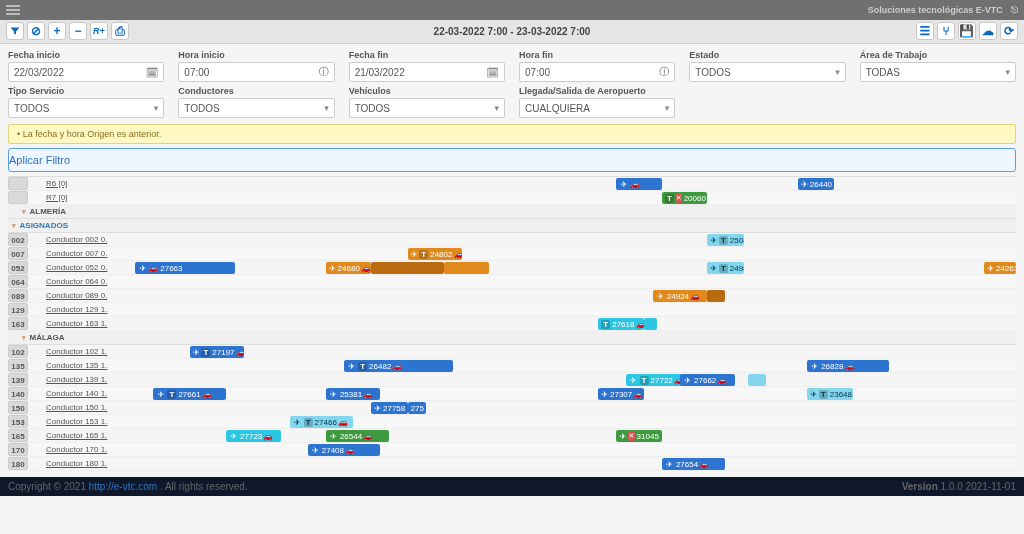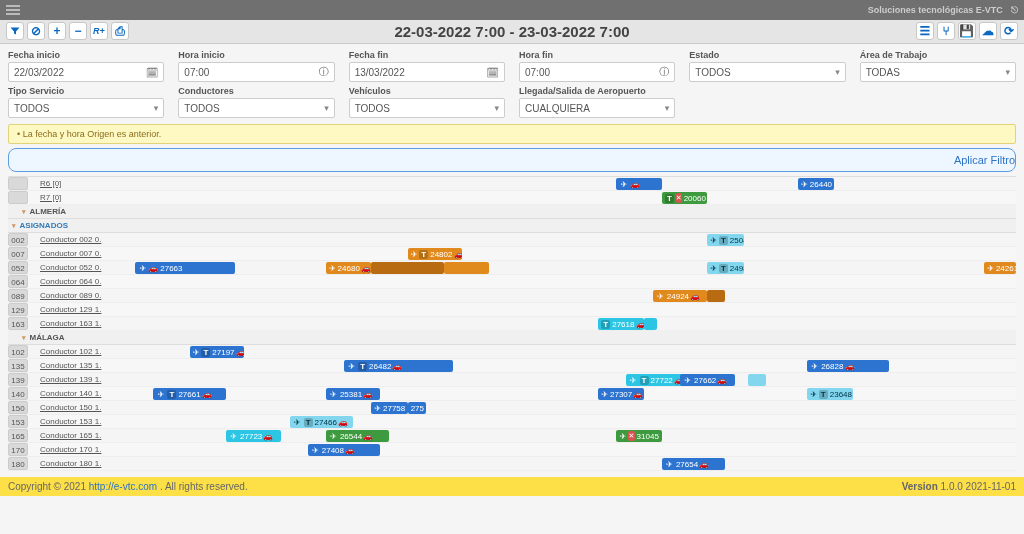--- a/index.html
+++ b/index.html
@@ -6,60 +6,60 @@
   body { background:#f5f5f5; font-size:10px; color:#333; }
 
   
   .topbar { background:#707070; color:#ddd; height:20px; display:flex; align-items:center; justify-content:space-between; padding:0 6px; }
   .topbar .hamburger { width:14px; display:flex; flex-direction:column; gap:2px; }
   .topbar .hamburger div { height:2px; background:#bbb; }
   .topbar .brand { font-size:9px; font-weight:bold; color:#ccc; display:flex; gap:8px; align-items:center;}
 
   
   .titlebar { background:#e5e5e5; height:24px; display:flex; align-items:center; justify-content:center; border-bottom:1px solid #ccc; position:relative; }
-  .titlebar .title { font-size:15px; font-weight:bold; color:#444; }
+  .titlebar .title { font-size:10px; font-weight:bold; color:#444; }
   .tool-left, .tool-right { position:absolute; top:2px; display:flex; gap:3px; align-items:center; }
   .tool-left { left:6px; }
   .tool-right { right:6px; }
   .tool-btn { width:18px; height:18px; border-radius:3px; display:flex; align-items:center; justify-content:center; color:#0b68c0; font-weight:bold; font-size:12px; border:1px solid #c7c7c7; background:#fff; cursor:pointer; }
   .tool-btn svg { width:12px; height:12px; }
 
   
   .filters { padding:6px 8px 2px; display:grid; grid-template-columns:repeat(6,1fr); gap:4px 14px; }
   .field label { display:block; font-size:9px; font-weight:bold; color:#555; margin-bottom:2px; }
   .field .inp { height:20px; border:1px solid #ccc; background:#fff; border-radius:2px; display:flex; align-items:center; padding:0 5px; font-size:10px; color:#555; }
   .field .inp.sel::after { content:"▾"; margin-left:auto; color:#888; font-size:9px; }
   .field .inp.date::after { content:"🗓"; margin-left:auto; color:#555; font-size:10px; }
   .field .inp.info::after { content:"ⓘ"; margin-left:auto; color:#555; font-size:10px; }
 
   .alert { margin:4px 8px; border:1px solid #e3d27a; background:#fef9c3; color:#8a6d1e; padding:4px 8px; border-radius:2px; font-size:9px; }
-  .apply { margin:4px 8px; border:1px solid #5a9de0; color:#2d74c4; background:#eef6ff; text-align:right; padding:5px 0; border-radius:8px; font-size:11px; cursor:pointer; }
+  .apply { margin:4px 8px; border:1px solid #5a9de0; color:#2d74c4; background:#eef6ff; text-align:left; padding:5px 0; border-radius:3px; font-size:11px; cursor:pointer; }
 
   
   .gantt { margin:2px 8px 0; border-top:1px solid #ddd; overflow:hidden; }
   .row { height:14px; display:flex; align-items:center; border-bottom:1px solid #eee; position:relative; }
   .row.alt { background:#f7f7f7; }
-  .row .idcell { width:20px; background:#d9d9d9; color:#555; font-size:8px; text-align:center; line-height:13px; height:13px; border:1px solid #ccc; border-radius:2px; margin-right:12px; }
+  .row .idcell { width:20px; background:#d9d9d9; color:#555; font-size:8px; text-align:center; line-height:13px; height:13px; border:1px solid #ccc; border-radius:2px; margin-right:18px;font-weight:bold; }
   .row .namecell { width:78px; font-size:8px; color:#555; white-space:nowrap; overflow:hidden;text-decoration:underline; }
   .grp { height:14px; background:#f0f0f0; display:flex; align-items:center; font-size:8px; font-weight:bold; padding-left:4px; color:#337ab7; border-bottom:1px solid #ddd; }
   .grp.reg { color:#555; padding-left:14px; }
   .grp .tri { font-size:7px; color:#c96; margin-right:4px; }
   .lane { position:absolute; left:100px; right:0; top:1px; bottom:1px; }
   .bar { position:absolute; top:0; height:12px; border-radius:2px; display:flex; align-items:center; gap:2px; padding:0 3px; font-size:8px; color:#fff; white-space:nowrap; overflow:hidden; }
   .bar .ic { width:9px; height:9px; display:flex; align-items:center; justify-content:center; font-size:8px;}
   .c-blue  { background:#2d74d0; }
   .c-orange{ background:#e08a1e; }
   .c-cyan  { background:#2cc6e4; }
   .c-light { background:#82d6ee; color:#034; }
   .c-green { background:#3e9a3e; }
   .c-dorange{ background:#b86b10; }
   .badge-x { background:#d9534f; width:10px; height:10px; border-radius:2px; color:#fff; font-size:7px; display:flex; align-items:center; justify-content:center; }
 
   
-  .footer { margin-top:6px; padding:4px 8px; font-size:10px; color:#666; background:#fde047; display:flex; justify-content:space-between;gap:36px; }
+  .footer { margin-top:6px; padding:4px 8px; font-size:10px; color:#666; background:#0f172a; display:flex; justify-content:space-between;gap:36px; }
   .footer a { color:#2d74c4; text-decoration:none; }
 </style>
 </head>
 <body>
 
 <div class="topbar">
   <div class="hamburger">
       <div></div>
       <div></div>
       <div></div>
@@ -102,21 +102,21 @@
     </div>
   <div class="field">
       <label>Hora inicio</label>
       <div class="inp info">
         <span>07:00</span>
       </div>
     </div>
   <div class="field">
       <label>Fecha fin</label>
       <div class="inp date">
-        <span>13/03/2022</span>
+        <span>21/03/2022</span>
       </div>
     </div>
   <div class="field">
       <label>Hora fin</label>
       <div class="inp info">
         <span>07:00</span>
       </div>
     </div>
 
   <div class="field">

